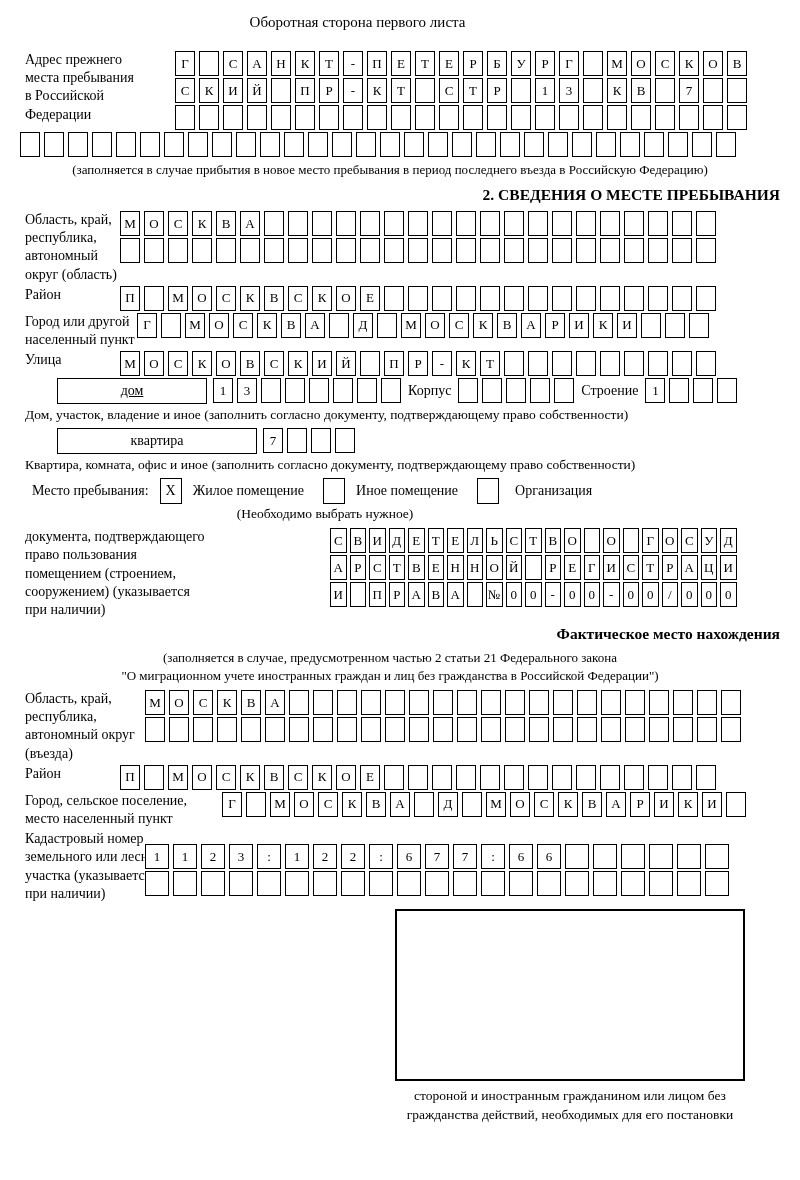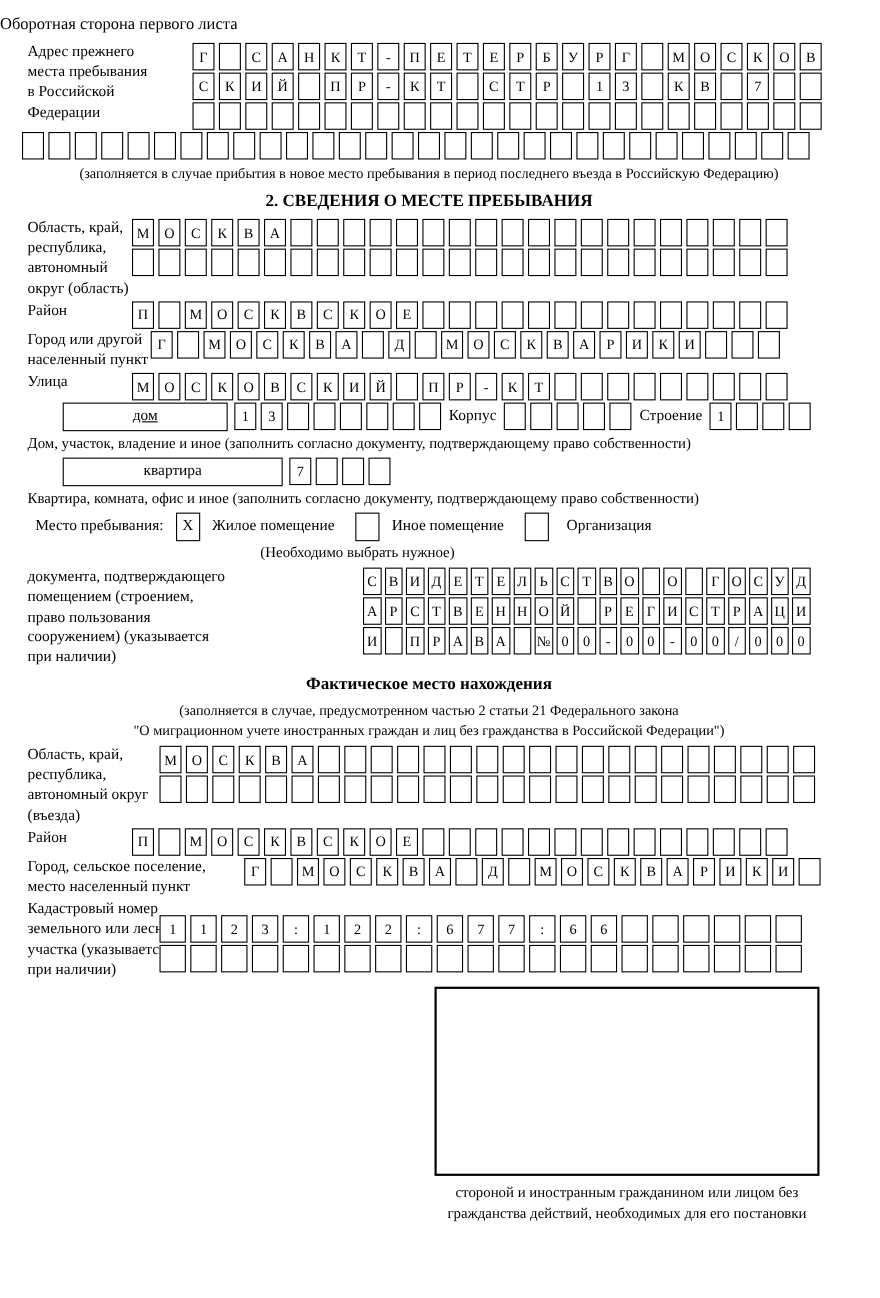--- a/index.html
+++ b/index.html
@@ -1,34 +1,34 @@
 <!DOCTYPE html>
 <html><head>
 <meta charset="utf-8">
 <style>
   html,body{margin:0;padding:0;background:#fff;color:#000;}
   body{font-family:"Liberation Serif","DejaVu Serif",serif;}
   .page{width:800px;height:1180px;position:relative;overflow:hidden;background:#fff;padding-top:14px;box-sizing:border-box;}
-  .page-header{text-align:left;padding-right:85px;font-size:15px;margin-bottom:8px;}
+  .page-header{text-align:center;padding-right:85px;font-size:15px;margin-bottom:20px;}
   .row{display:flex;align-items:flex-start;margin-left:25px;margin-bottom:2px;}
   .label{font-size:14px;line-height:1.3;flex:none;}
   .label div{white-space:nowrap;}
   .w150{width:150px;} .w95{width:95px;} .w112{width:112px;} .w300{width:305px;}
   .w120{width:120px;} .w197{width:197px;}
   .cellcol{display:flex;flex-direction:column;gap:2px;}
   .cells{display:flex;gap:4px;flex:none;}
   .cell{flex:none;width:20px;height:25px;border:1.7px solid #000;box-sizing:border-box;
         display:flex;align-items:center;justify-content:center;font-size:13px;background:#fff;}
   .doc-cells{gap:3px;}
   .doc-cells .cell{width:16.5px;}
   .wide-cells{gap:4px;}
   .wide-cells .cell{width:24px;}
   .fullrow{margin-left:20px;margin-bottom:2px;}
   .note{font-size:13px;text-align:center;width:780px;margin:5px 0 8px 0;}
-  .title{font-size:15.5px;font-weight:bold;text-align:center;width:780px;margin:2px 0 7px 0;}
+  .title{font-size:15.5px;font-weight:bold;text-align:right;width:780px;margin:2px 0 7px 0;}
   .caption{font-size:13.5px;margin:3px 0 5px 25px;}
   .field-box{border:1.7px solid #000;height:26px;box-sizing:border-box;flex:none;
              display:flex;align-items:center;justify-content:center;font-size:14px;}
   .fb150{width:150px;margin-left:32px;margin-right:6px;text-decoration:underline;}
   .fb200{width:200px;margin-left:32px;margin-right:6px;}
   .inline-label{font-size:14px;line-height:26px;flex:none;margin:0 7px;}
   .chk{flex:none;width:22px;height:26px;border:1.7px solid #000;box-sizing:border-box;
        display:flex;align-items:center;justify-content:center;font-size:14px;margin:0 4px;}
   .stay-row{margin-top:4px;margin-bottom:0;}
   .stay-note{font-size:13.5px;margin:2px 0 6px 170px;width:310px;text-align:center;}
@@ -376,22 +376,22 @@
     <span class="chk sp1"></span>
     <div class="inline-label">Иное помещение</div>
     <span class="chk sp1"></span>
     <div class="inline-label sp1">Организация</div>
   </div>
   <div class="stay-note">(Необходимо выбрать нужное)</div>
 
   <div class="row doc-row">
     <div class="label w300">
         <div>документа, подтверждающего</div>
+        <div>право пользования</div>
         <div>помещением (строением,</div>
-        <div>право пользования</div>
         <div>сооружением) (указывается</div>
         <div>при наличии)</div>
       </div>
     <div class="cellcol">
       <div class="cells doc-cells">
           <span class="cell">С</span>
           <span class="cell">В</span>
           <span class="cell">И</span>
           <span class="cell">Д</span>
           <span class="cell">Е</span>

